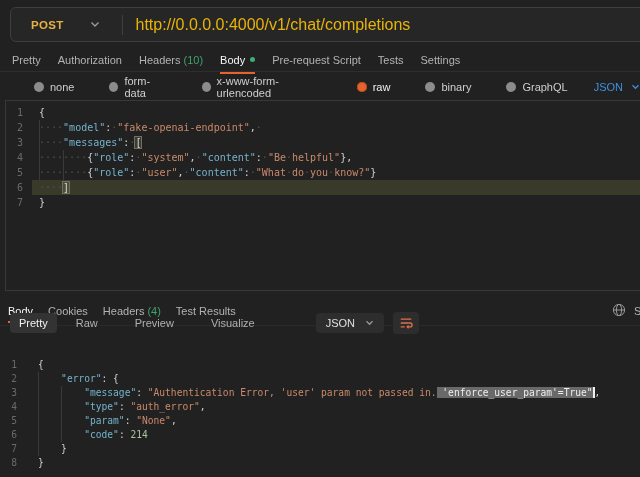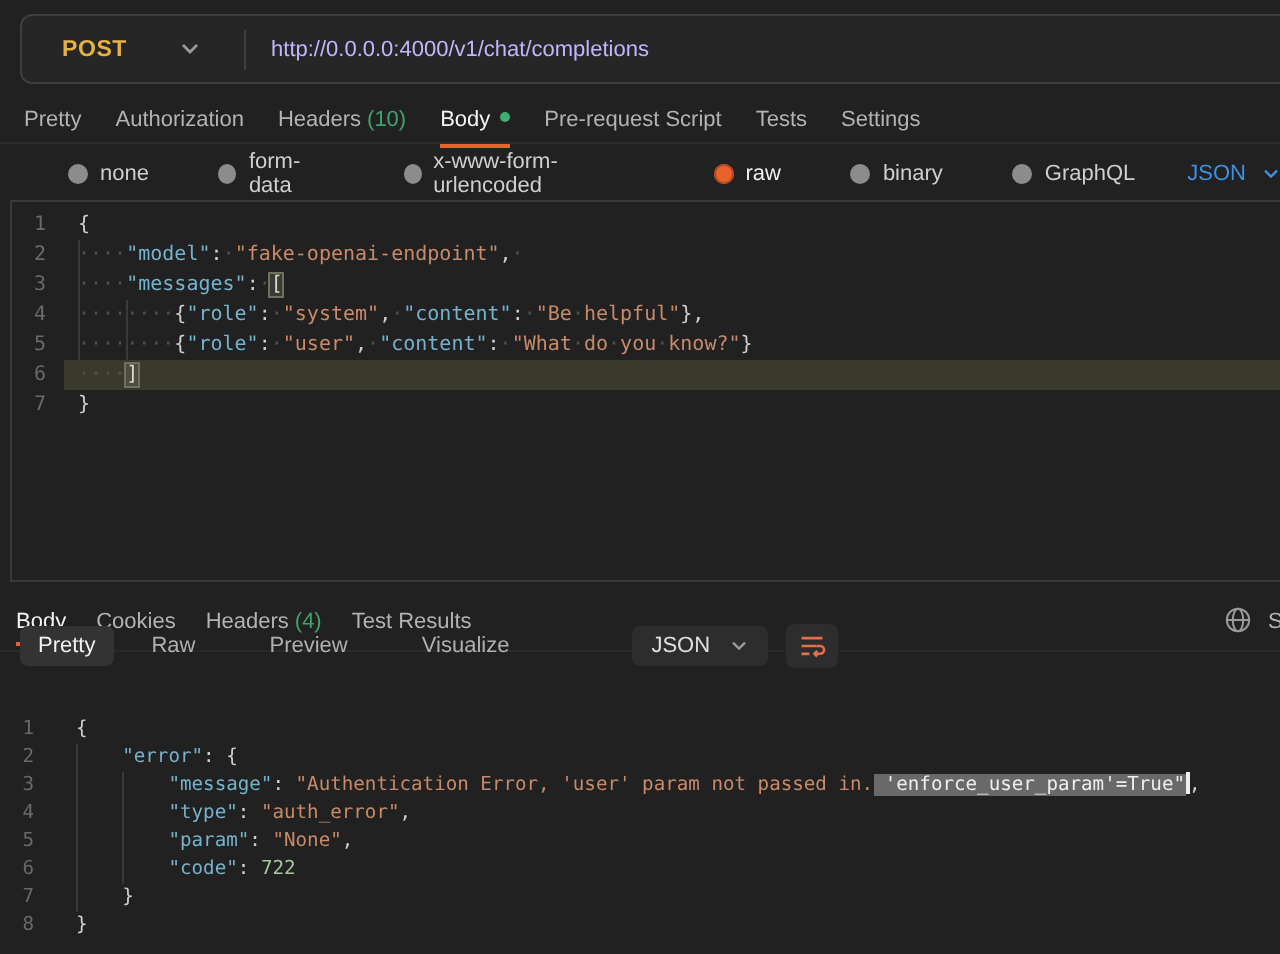--- a/index.html
+++ b/index.html
@@ -12,21 +12,21 @@
   
   #url-bar {
     position:absolute; left:10px; top:7px; width:660px; height:35px;
     background:#262626; border:1px solid #3e3e3e; border-radius:6px;
     display:flex; align-items:center;
   }
   #method { color:#e8b143; font-weight:bold; font-size:11.5px; letter-spacing:.3px; padding:0 0 0 20px; }
   .chev { display:inline-block; margin-left:26px; }
   .chev svg { display:block; }
   #url-divider { width:1px; height:20px; background:#3e3e3e; margin-left:22px; }
-  #url-text { color:#c4b5fd; font-size:11px; margin-left:13px; white-space:nowrap; }
+  #url-text { color:#eab308; font-size:16px; margin-left:13px; white-space:nowrap; }
   
   #req-tabs { position:absolute; left:12px; top:49px; height:23px; display:flex; align-items:center; }
   #req-tabs .tab { position:relative; margin-right:17px; color:#b3b3b3; cursor:default; padding-bottom:2px; white-space:nowrap; }
   #req-tabs .tab.active { color:#f5f5f5; }
   #req-tabs .tab .count { color:#3fa26c; margin-left:3px; }
   #req-tabs .tab .dot { display:inline-block; width:5px; height:5px; border-radius:50%; background:#3fae6e; margin-left:5px; vertical-align:2px; }
   #req-tabs .tab .underline { position:absolute; left:0; right:0; bottom:-6px; height:2px; background:#e8622c; }
   #req-tabs-divider { position:absolute; left:0; top:71px; width:640px; height:1px; background:#2e2e2e; }
   
   #body-types { position:absolute; left:13px; top:77px; height:20px; display:flex; align-items:center; }
@@ -199,18 +199,18 @@
     </div>
 
   <div id="resp-editor">
     <div class="indent-guide" style="left:38px; top:16px; height:84px;"></div>
     <div class="indent-guide" style="left:61px; top:30px; height:56px;"></div>
   <div class="code-line"><span class="gutter">1</span><span class="code"><span class="tk-p">{</span></span></div>
       <div class="code-line"><span class="gutter">2</span><span class="code"><span class="tk-w">    </span><span class="tk-k">"error"</span><span class="tk-p">: {</span></span></div>
       <div class="code-line"><span class="gutter">3</span><span class="code"><span class="tk-w">        </span><span class="tk-k">"message"</span><span class="tk-p">: </span><span class="tk-s">"Authentication Error, 'user' param not passed in.</span><span class="tk-sel"> 'enforce_user_param'=True"</span><span class="caret"></span><span class="tk-p">,</span></span></div>
       <div class="code-line"><span class="gutter">4</span><span class="code"><span class="tk-w">        </span><span class="tk-k">"type"</span><span class="tk-p">: </span><span class="tk-s">"auth_error"</span><span class="tk-p">,</span></span></div>
       <div class="code-line"><span class="gutter">5</span><span class="code"><span class="tk-w">        </span><span class="tk-k">"param"</span><span class="tk-p">: </span><span class="tk-s">"None"</span><span class="tk-p">,</span></span></div>
-      <div class="code-line"><span class="gutter">6</span><span class="code"><span class="tk-w">        </span><span class="tk-k">"code"</span><span class="tk-p">: </span><span class="tk-n">722</span></span></div>
+      <div class="code-line"><span class="gutter">6</span><span class="code"><span class="tk-w">        </span><span class="tk-k">"code"</span><span class="tk-p">: </span><span class="tk-n">214</span></span></div>
       <div class="code-line"><span class="gutter">7</span><span class="code"><span class="tk-w">    </span><span class="tk-p">}</span></span></div>
       <div class="code-line"><span class="gutter">8</span><span class="code"><span class="tk-p">}</span></span></div>
     </div>
 
 </div>
 
 </body></html>

